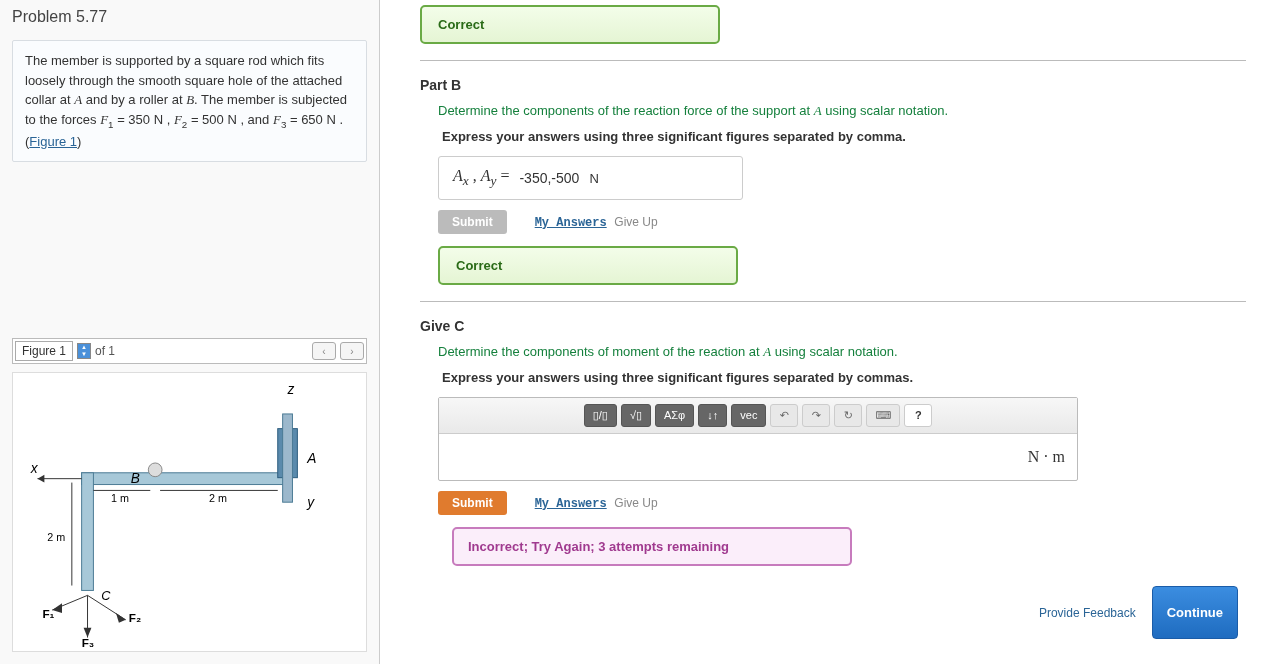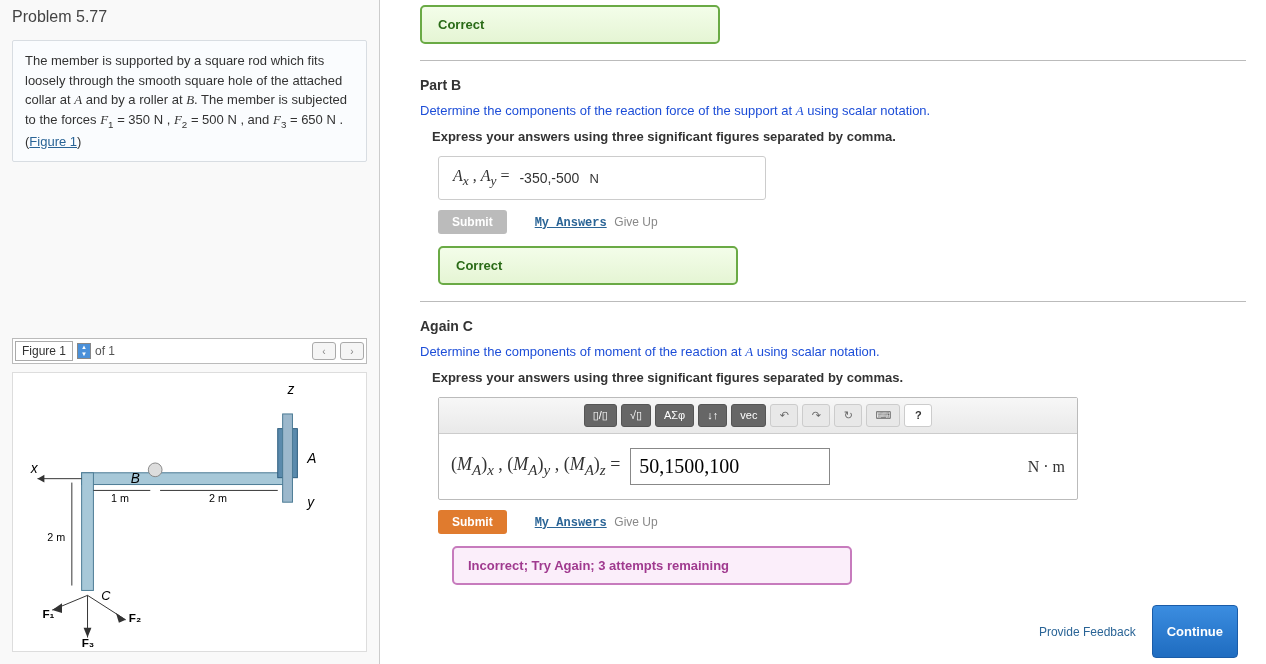--- a/index.html
+++ b/index.html
@@ -22,24 +22,24 @@
 .figure-nav-btns { margin-left: auto; display: flex; gap: 4px; }
 .figure-nav-btns button { width: 24px; height: 18px; border: 1px solid #aaa; background: #f5f5f5; border-radius: 3px; font-size: 10px; cursor: pointer; color: #888; }
 
 .figure-image { margin: 8px 12px; background: #fff; border: 1px solid #ddd; height: 280px; position: relative; }
 
 .part-separator { border: none; border-top: 1px solid #bbb; margin: 16px 0; }
 
 .correct-box { border: 2px solid #6aaa45; background: linear-gradient(#f3fde9, #e5f5d4); border-radius: 5px; padding: 10px 16px; width: 300px; color: #2a6b17; font-weight: bold; margin-bottom: 16px; }
 
 .part-heading { font-weight: bold; font-size: 14px; margin: 8px 0 10px 0; }
-.part-instruction { margin-bottom: 10px; color: #1d4ed8; }
-.part-bold-instruction { margin-left: 12px; font-weight: bold; margin-bottom: 12px; }
-
-.answer-row { margin-left: 18px; display: flex; align-items: center; gap: 10px; border: 1px solid #ccc; padding: 10px 14px; border-radius: 3px; width: 328px; margin-bottom: 10px; }
+.part-instruction { margin-left: 18px; margin-bottom: 10px; color: #15803d; }
+.part-bold-instruction { margin-left: 22px; font-weight: bold; margin-bottom: 12px; }
+
+.answer-row { margin-left: 18px; display: flex; align-items: center; gap: 10px; border: 1px solid #ccc; padding: 10px 14px; border-radius: 3px; width: 305px; margin-bottom: 10px; }
 .answer-row .lhs { font-family: 'Times New Roman', serif; font-size: 16px; }
 .answer-row .val { font-size: 14px; }
 
 .submit-row { margin-left: 18px; margin-bottom: 12px; display: flex; align-items: center; gap: 28px; }
 .submit-btn { background: #bbb; color: #fff; border: none; padding: 5px 14px; border-radius: 3px; font-weight: bold; font-size: 12px; cursor: pointer; }
 .submit-btn.active { background: #e07b2e; }
 .my-answers { color: #2a6496; text-decoration: underline; font-weight: bold; font-size: 12px; cursor: pointer; font-family: Liberation Mono, monospace; }
 .give-up { color: #888; font-size: 12px; margin-left: 4px; cursor: pointer; }
 
 .rich-answer-box { margin-left: 18px; border: 1px solid #bbb; border-radius: 2px; width: 640px; margin-bottom: 10px; }
@@ -150,44 +150,40 @@
       <span>
         <span class="my-answers">My Answers</span>
         <span class="give-up">Give Up</span>
       </span>
     </div>
 
     <div class="correct-box" style="margin-left:18px;">Correct</div>
 
     <hr class="part-separator">
 
-    <div class="part-heading">Again C</div>
+    <div class="part-heading">Give C</div>
     <div class="part-instruction">
       <span>Determine the components of moment of the reaction at </span><span class="sn">A</span><span> using scalar notation.</span>
     </div>
     <div class="part-bold-instruction">Express your answers using three significant figures separated by commas.</div>
 
     <div class="rich-answer-box">
       <div class="toolbar">
         <span class="tool-btn">▯/▯</span>
         <span class="tool-btn">√▯</span>
         <span class="tool-btn">ΑΣφ</span>
         <span class="tool-btn">↓↑</span>
         <span class="tool-btn">vec</span>
         <span class="tool-btn light">↶</span>
         <span class="tool-btn light">↷</span>
         <span class="tool-btn light">↻</span>
         <span class="tool-btn light">⌨</span>
         <span class="tool-btn help">?</span>
       </div>
       <div class="answer-input-row">
-        <span class="lhs">
-          (<i>M<sub>A</sub></i>)<sub><i>x</i></sub> , (<i>M<sub>A</sub></i>)<sub><i>y</i></sub> , (<i>M<sub>A</sub></i>)<sub><i>z</i></sub>&nbsp;=
-        </span>
-        <input class="answer-input" value="50,1500,100" style="">
         <span class="answer-unit">N · m</span>
       </div>
     </div>
 
     <div class="submit-row">
       <button class="submit-btn active">Submit</button>
       <span>
         <span class="my-answers">My Answers</span>
         <span class="give-up">Give Up</span>
       </span>

